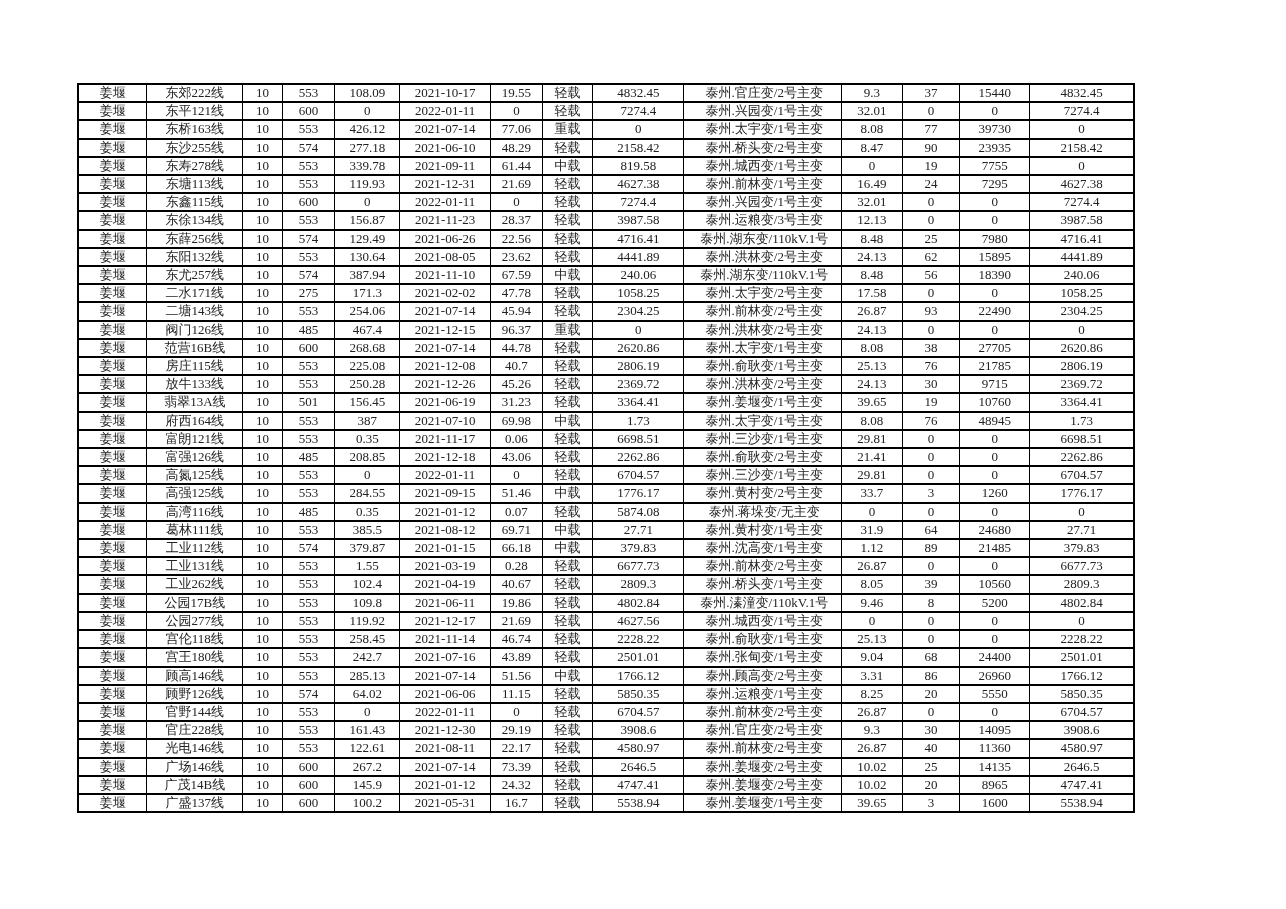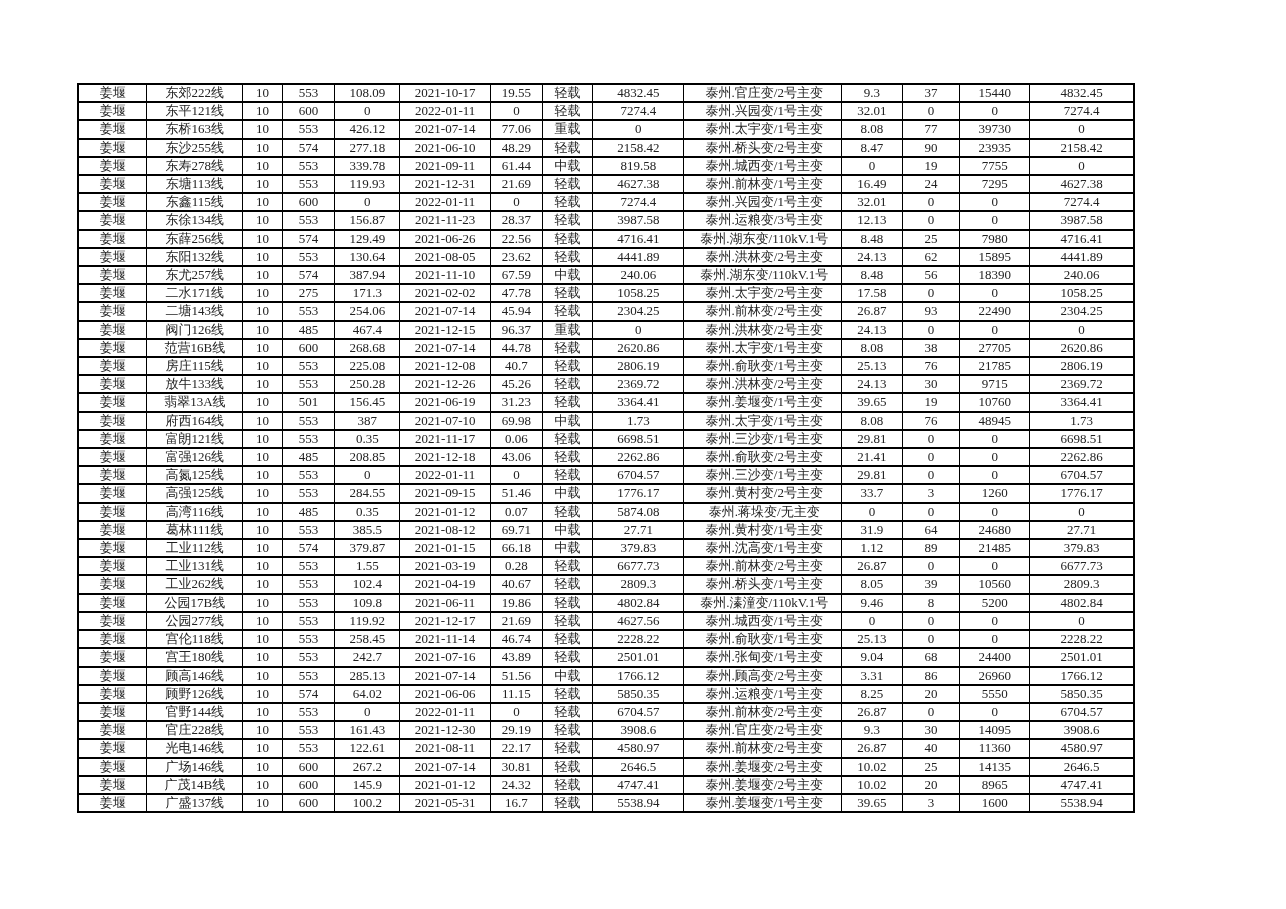--- a/index.html
+++ b/index.html
@@ -676,21 +676,21 @@
           <td class="c12">11360</td>
           <td class="c13">4580.97</td>
         </tr>
         <tr>
           <td class="c0">姜堰</td>
           <td class="c1">广场146线</td>
           <td class="c2">10</td>
           <td class="c3">600</td>
           <td class="c4">267.2</td>
           <td class="c5">2021-07-14</td>
-          <td class="c6">30.81</td>
+          <td class="c6">73.39</td>
           <td class="c7">轻载</td>
           <td class="c8">2646.5</td>
           <td class="c9">泰州.姜堰变/2号主变</td>
           <td class="c10">10.02</td>
           <td class="c11">25</td>
           <td class="c12">14135</td>
           <td class="c13">2646.5</td>
         </tr>
         <tr>
           <td class="c0">姜堰</td>

